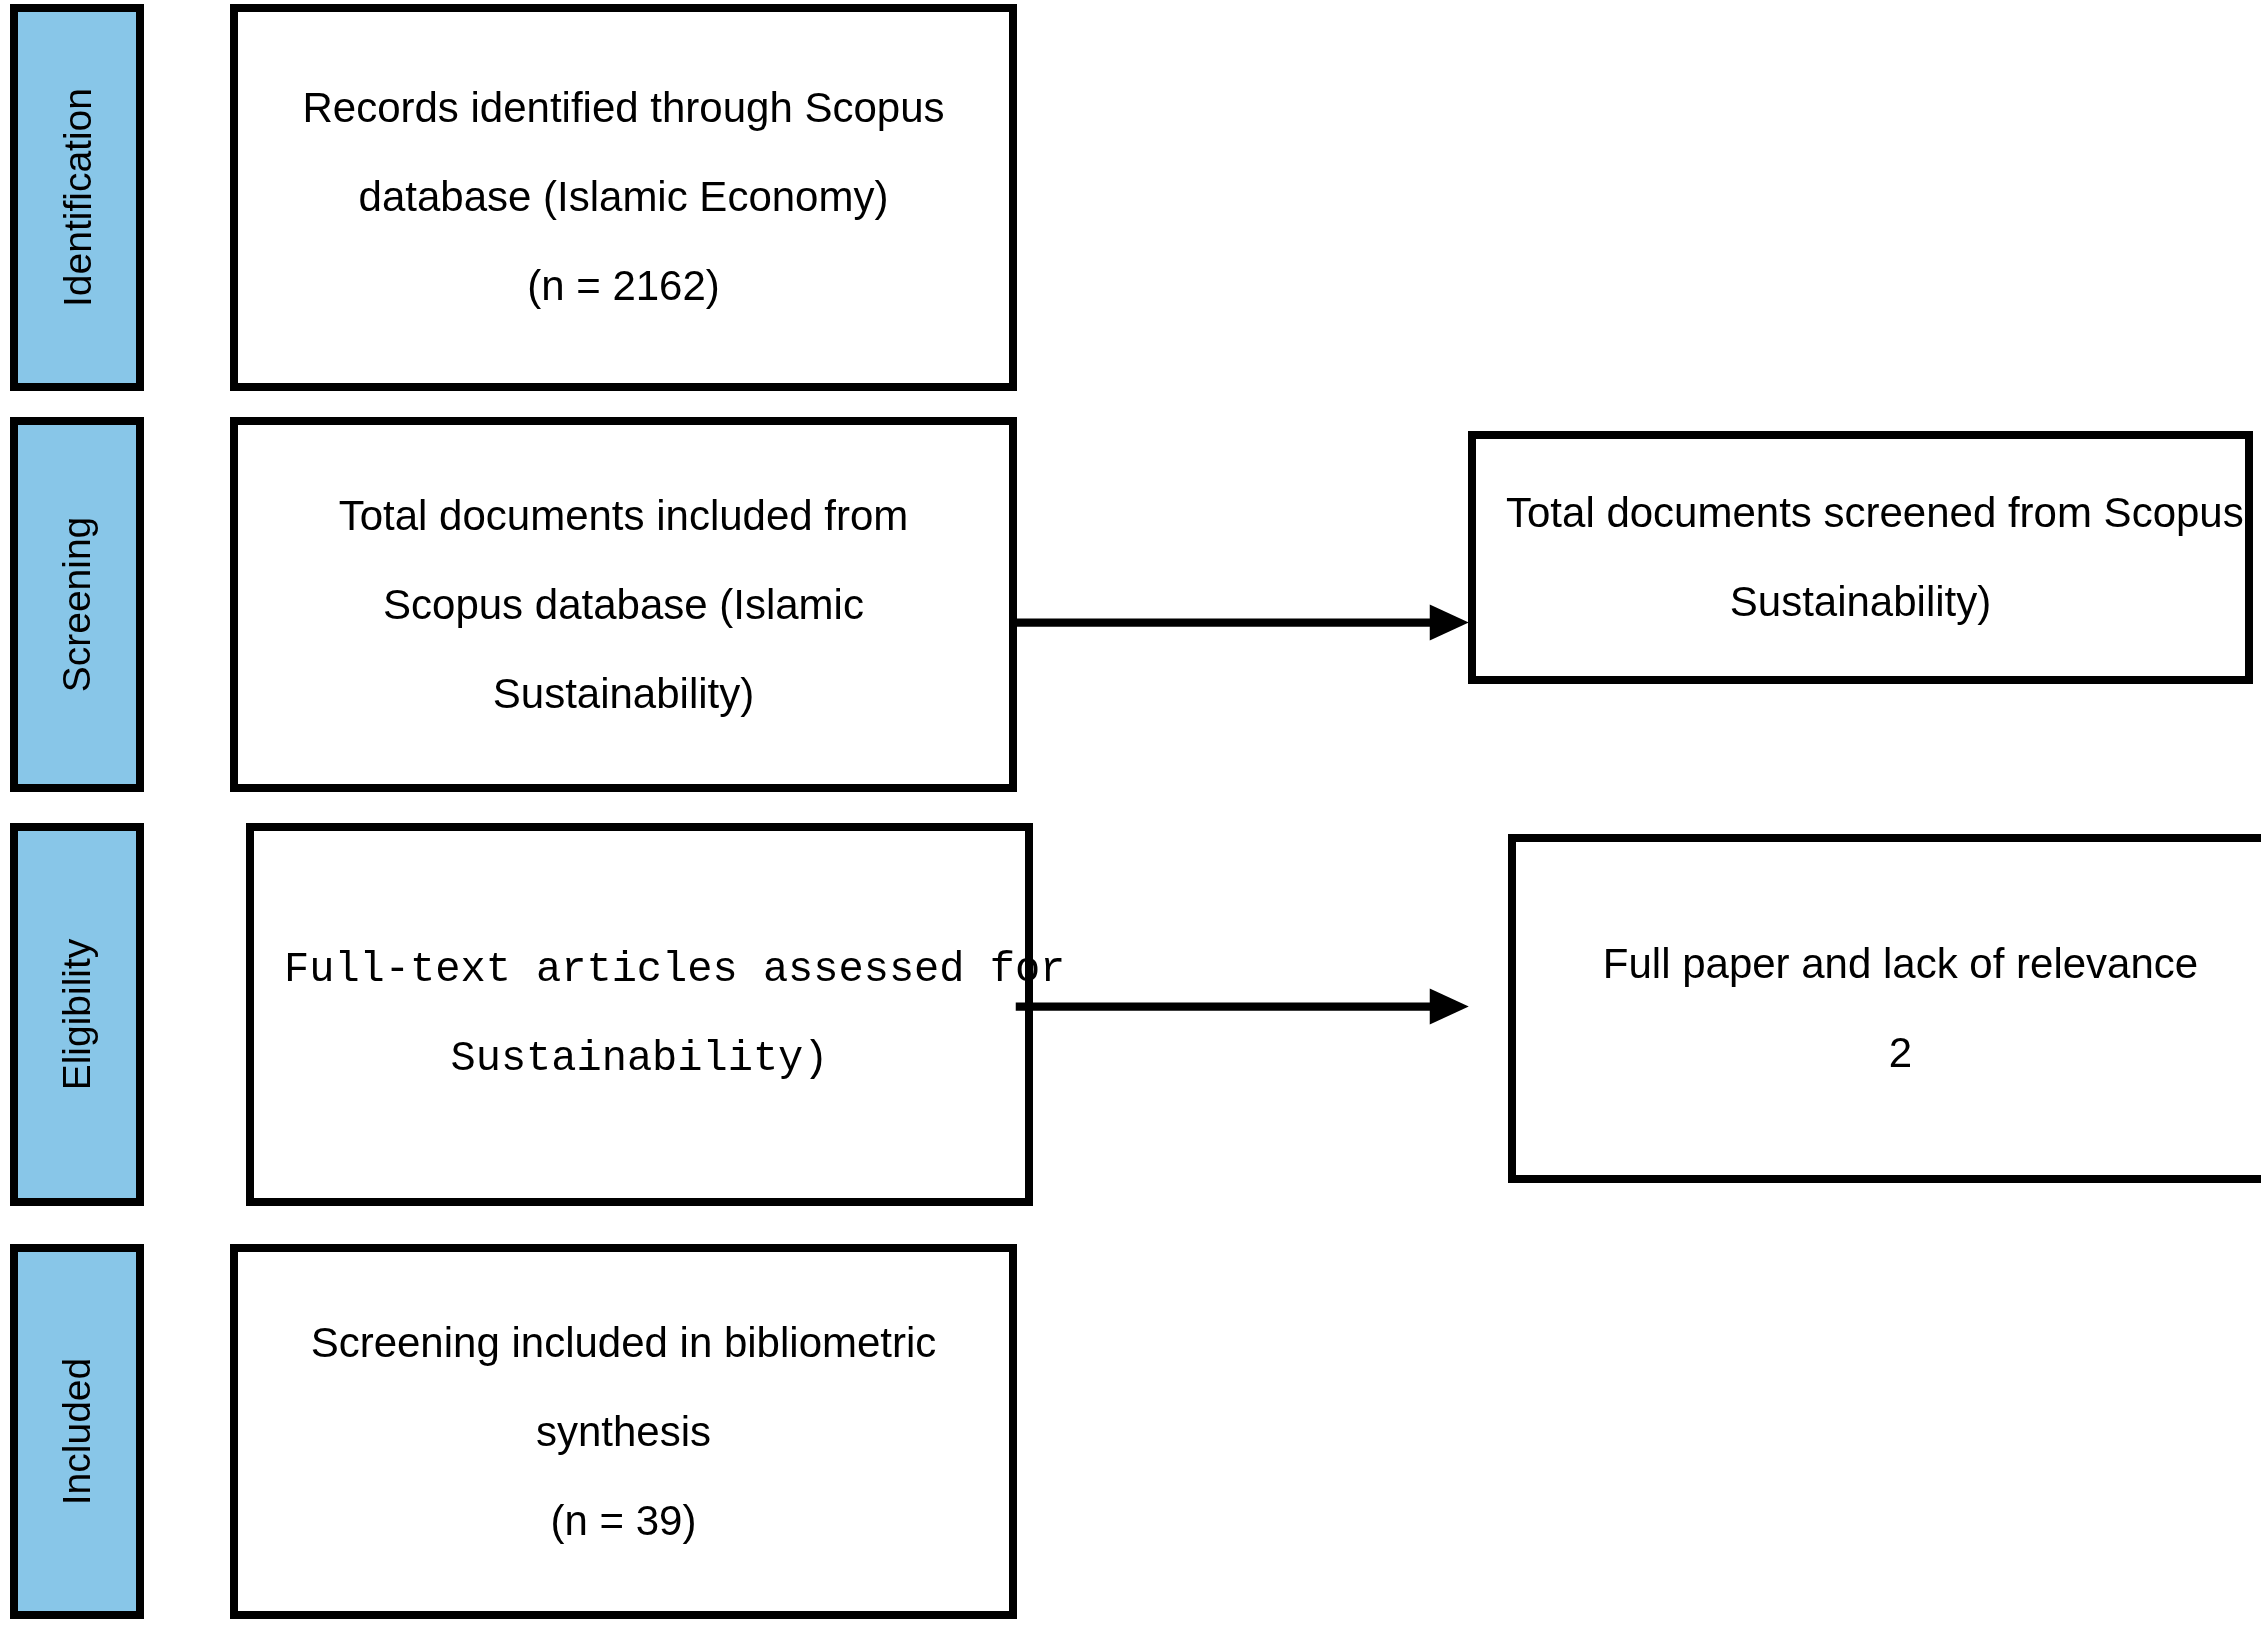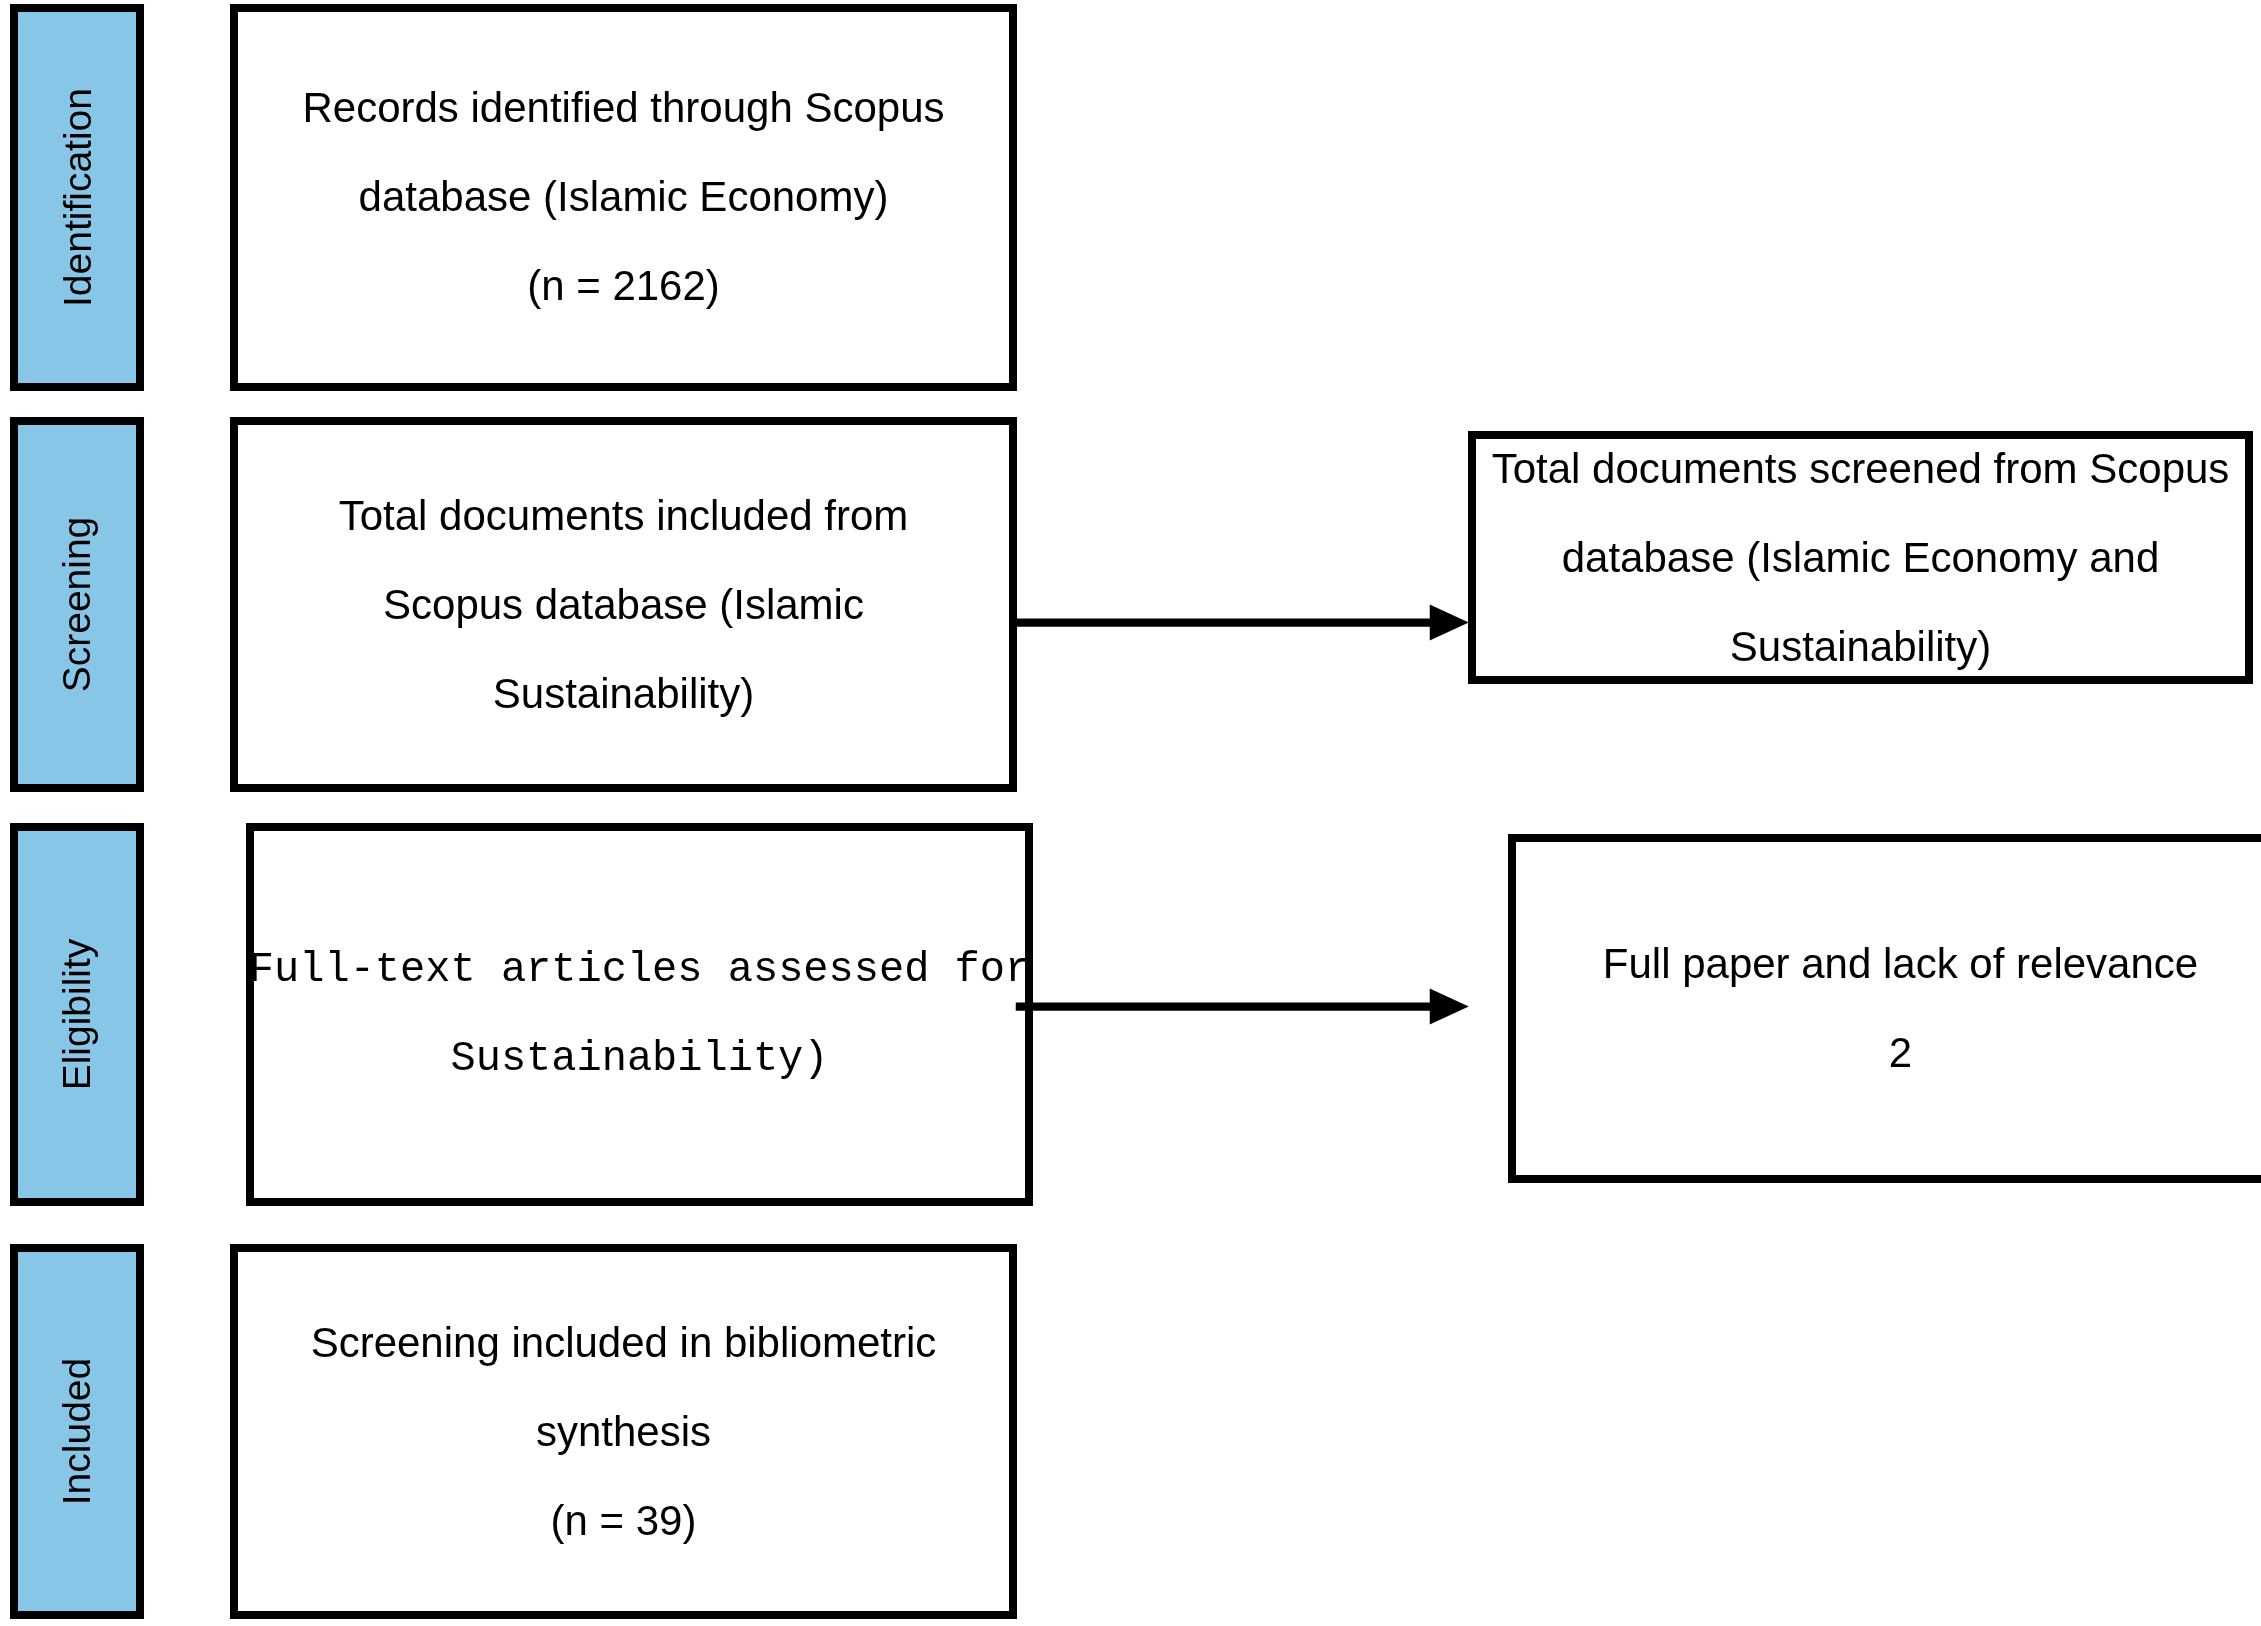--- a/index.html
+++ b/index.html
@@ -38,21 +38,20 @@
   }
 
   
   .flow-box {
     position: absolute;
     box-sizing: border-box;
     border: 8.3px solid #000000;
     background: #ffffff;
     display: flex;
     flex-direction: column;
-    align-items: center;
     justify-content: center;
     padding: 0 30px;
   }
   .flow-box .line {
     font-size: 42px;
     line-height: 1.0;
     color: #000000;
     text-align: center;
     white-space: nowrap;
     font-stretch: condensed;
@@ -99,21 +98,20 @@
 
   <div class="connector" style="left:1013px; top:603px; width:463px; height:39px;">
     <svg width="463" height="39" viewBox="0 0 610 52" xmlns="http://www.w3.org/2000/svg" aria-hidden="true">
       <line x1="0" y1="26" x2="560" y2="26" stroke="#000000" stroke-width="11"></line>
       <polygon points="552,2 604,26 552,50" fill="#000000"></polygon>
     </svg>
   </div>
 
   <div class="flow-box" style="left:1468px; top:431px; width:785px; height:253px;">
     <p class="line">Total documents screened from Scopus</p>
-    <p class="line">database (Islamic Economy and</p>
     <p class="line">Sustainability)</p>
   </div>
 
   <div class="stage-label" style="left:10px; top:823px; width:134px; height:383px;">
     <span class="stage-text">Eligibility</span>
   </div>
 
   <div class="flow-box" style="left:246px; top:823px; width:787px; height:383px;font-family:Liberation Mono, monospace;">
     <p class="line">Full-text articles assessed for</p>
     <p class="line">Sustainability)</p>

